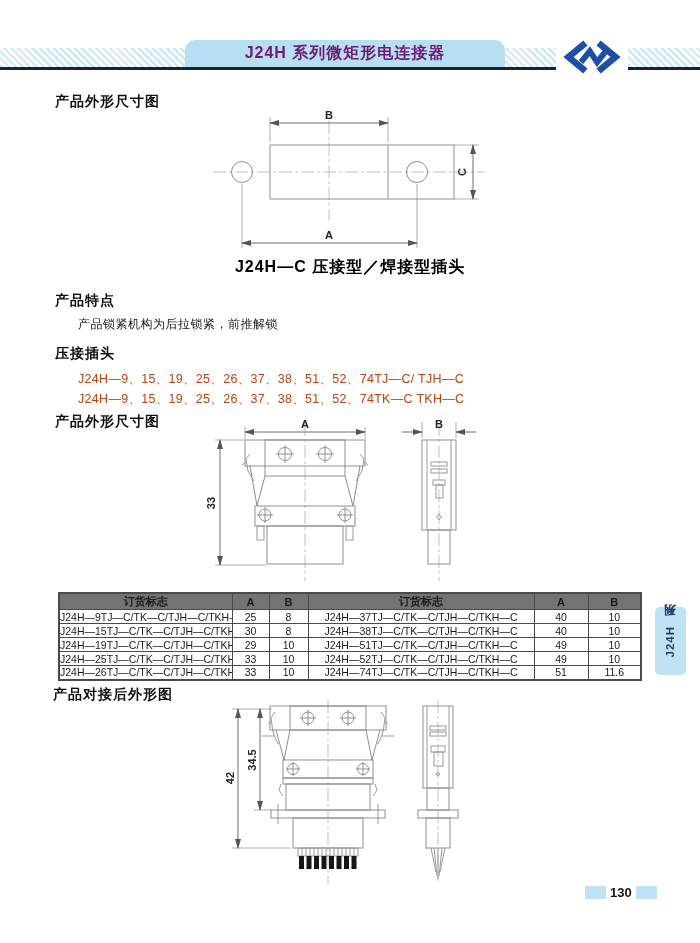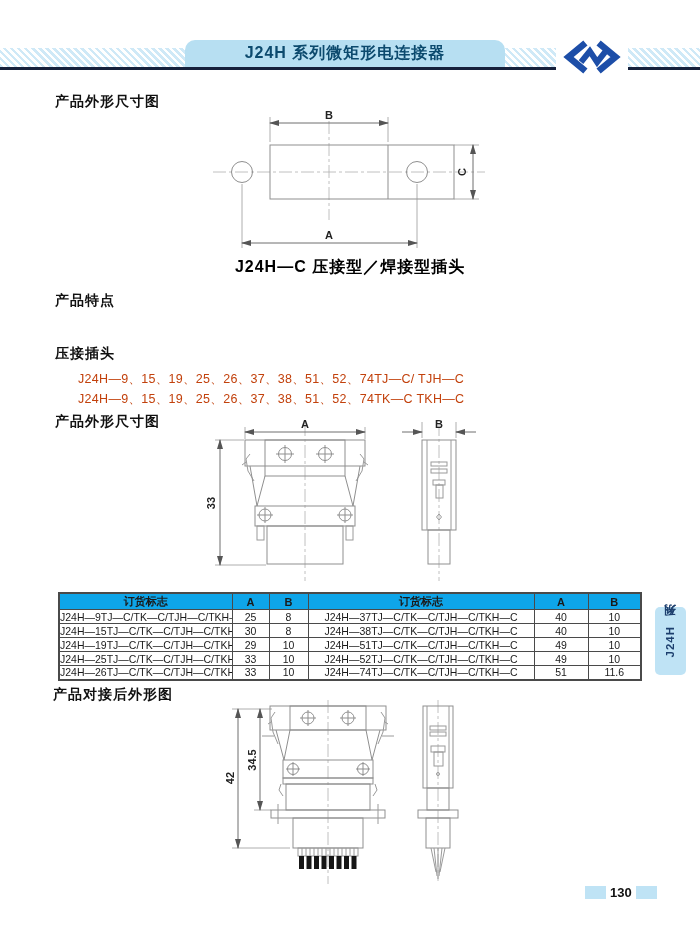--- a/index.html
+++ b/index.html
@@ -11,21 +11,21 @@
   }
   
   .hatch-band {
     position:absolute; left:0; top:48; top:48px; width:700px; height:19px;
     background:repeating-linear-gradient(45deg,#cfe9f7 0,#cfe9f7 2.5px,#ffffff 2.5px,#ffffff 5px);
   }
   .title-tab {
     position:absolute; left:185px; top:40px; width:320px; height:27px;
     background:#b7dff2; border-radius:10px 10px 0 0;
     display:flex; align-items:center; justify-content:center;
-    font-size:16px; font-weight:bold; color:#0c4a6e; letter-spacing:1px;
+    font-size:16px; font-weight:bold; color:#701a75; letter-spacing:1px;
   }
   .dark-rule { position:absolute; left:0; top:67px; width:700px; height:3px; background:#16213c; }
   .logo-box {
     position:absolute; left:556px; top:34px; width:72px; height:46px;
     background:#ffffff; display:flex; align-items:center; justify-content:center;
   }
   
   .sec-h { position:absolute; font-size:14px; font-weight:bold; color:#111; letter-spacing:1px; }
   .body-t { position:absolute; font-size:12px; color:#1a1a1a; letter-spacing:0.5px; }
   .caption {
@@ -36,21 +36,21 @@
   
   .spec-table {
     position:absolute; left:58px; top:592px; width:582px;
     border-collapse:collapse; table-layout:fixed;
     font-size:10.5px; color:#1a1a1a;
   }
   .spec-table td, .spec-table th {
     border:1px solid #4a4a4a; text-align:center; vertical-align:middle;
     height:14px; padding:0; white-space:nowrap; overflow:hidden;
   }
-  .spec-table th { background:#0ea5e9; font-weight:bold; font-size:11px; height:15px; }
+  .spec-table th { background:#737373; font-weight:bold; font-size:11px; height:15px; }
   .spec-table { border:2px solid #4a4a4a; }
   
   .side-tab {
     position:absolute; left:655px; top:607px; width:31px; height:68px;
     background:#bfe3f5; border-radius:5px;
     display:flex; align-items:center; justify-content:center;
   }
   .side-tab span {
     writing-mode:vertical-rl; transform:rotate(180deg);
     font-size:11.5px; font-weight:bold; color:#1d3f6e; letter-spacing:1px;
@@ -118,20 +118,21 @@
 
     <line class="ext" x1="47" y1="76" x2="47" y2="140"></line>
     <line class="ext" x1="222" y1="76" x2="222" y2="140"></line>
     <line class="dim" x1="47" y1="135" x2="222" y2="135" marker-start="url(#arw)" marker-end="url(#arw)"></line>
     <text x="134" y="131" text-anchor="middle">A</text>
   </svg>
 
   <div class="caption">J24H—C 压接型／焊接型插头</div>
 
   <div class="sec-h" style="left:55px; top:292px;">产品特点</div>
+  <div class="body-t" style="left:78px; top:316px;">产品锁紧机构为后拉锁紧，前推解锁</div>
 
   <div class="sec-h" style="left:55px; top:345px;">压接插头</div>
   <div class="model-line" style="left:78px; top:371px;">J24H—9、15、19、25、26、37、38、51、52、74TJ—C/ TJH—C</div>
   <div class="model-line" style="left:78px; top:391px;">J24H—9、15、19、25、26、37、38、51、52、74TK—C TKH—C</div>
 
   <div class="sec-h" style="left:55px; top:413px;">产品外形尺寸图</div>
 
   <svg width="280" height="175" viewBox="0 0 280 175" style="left:200px; top:418px;">
 
     <line class="cl" x1="105" y1="5" x2="105" y2="163"></line>

